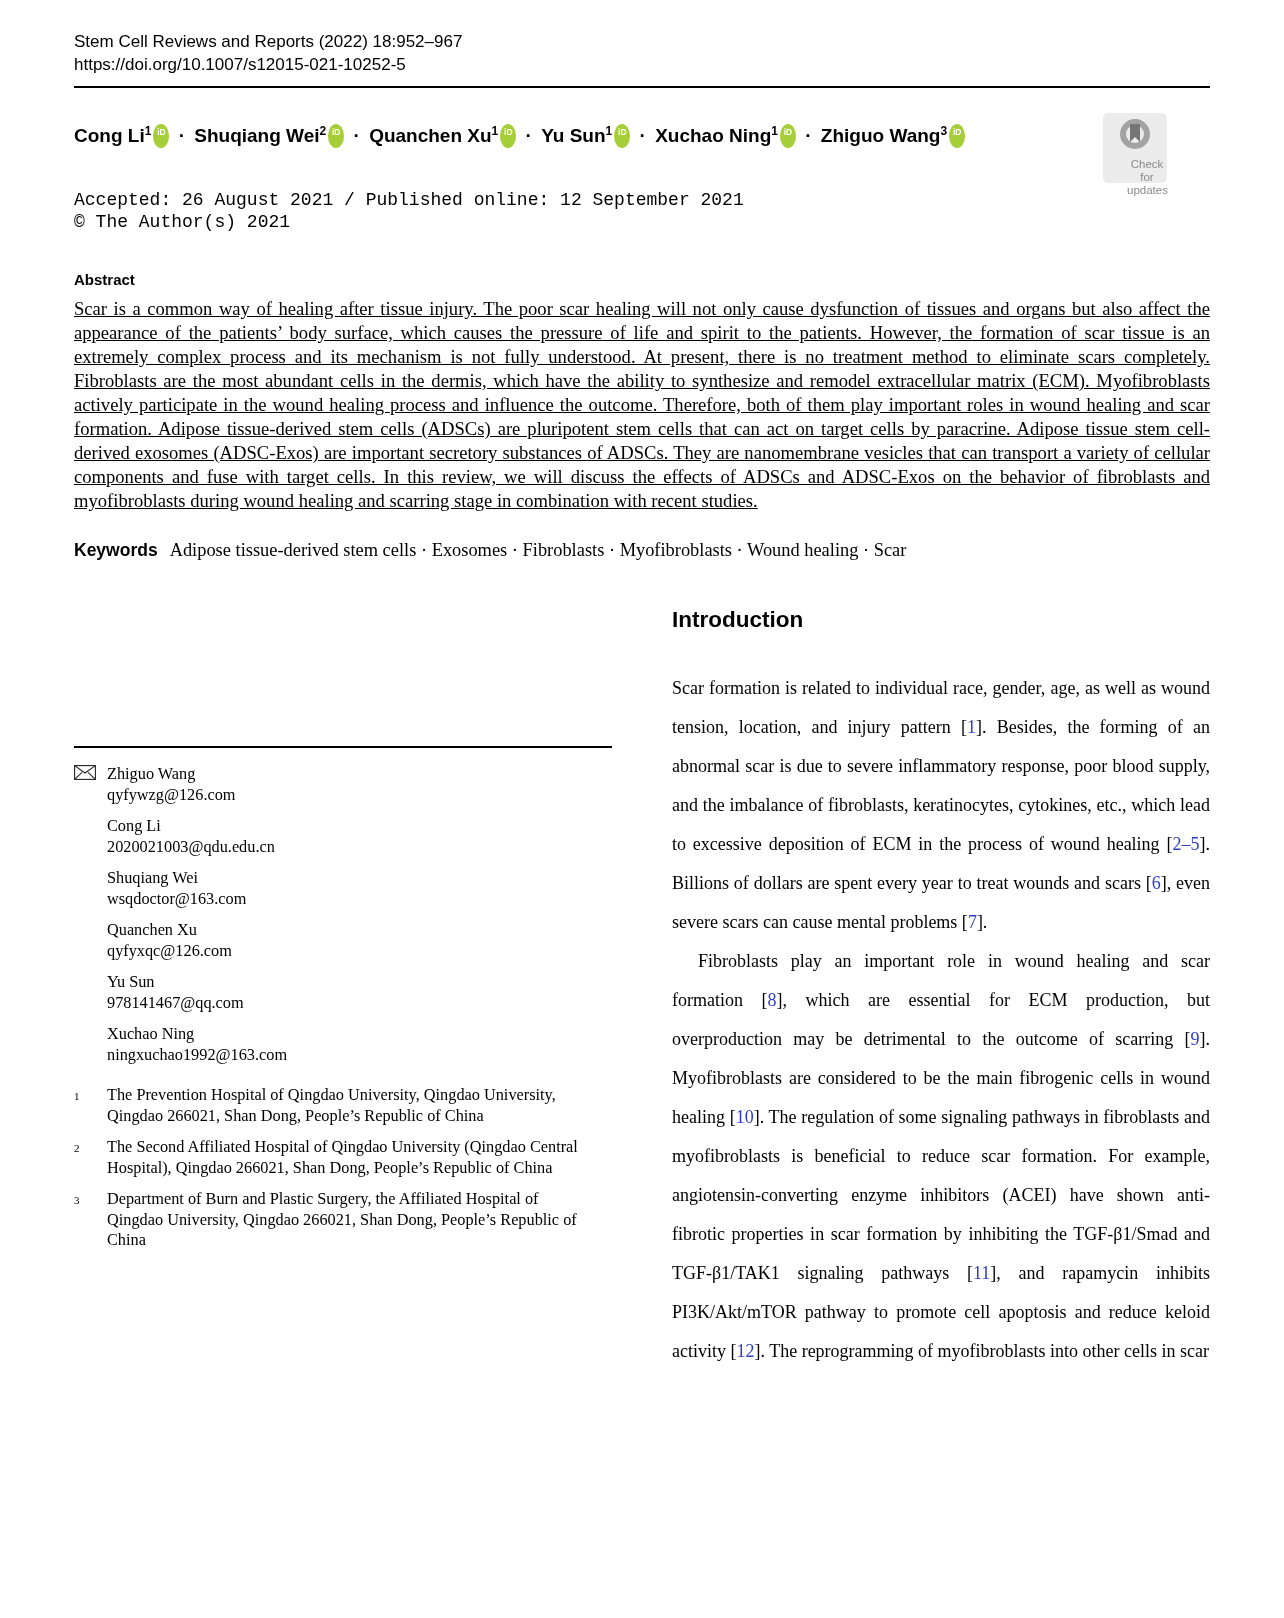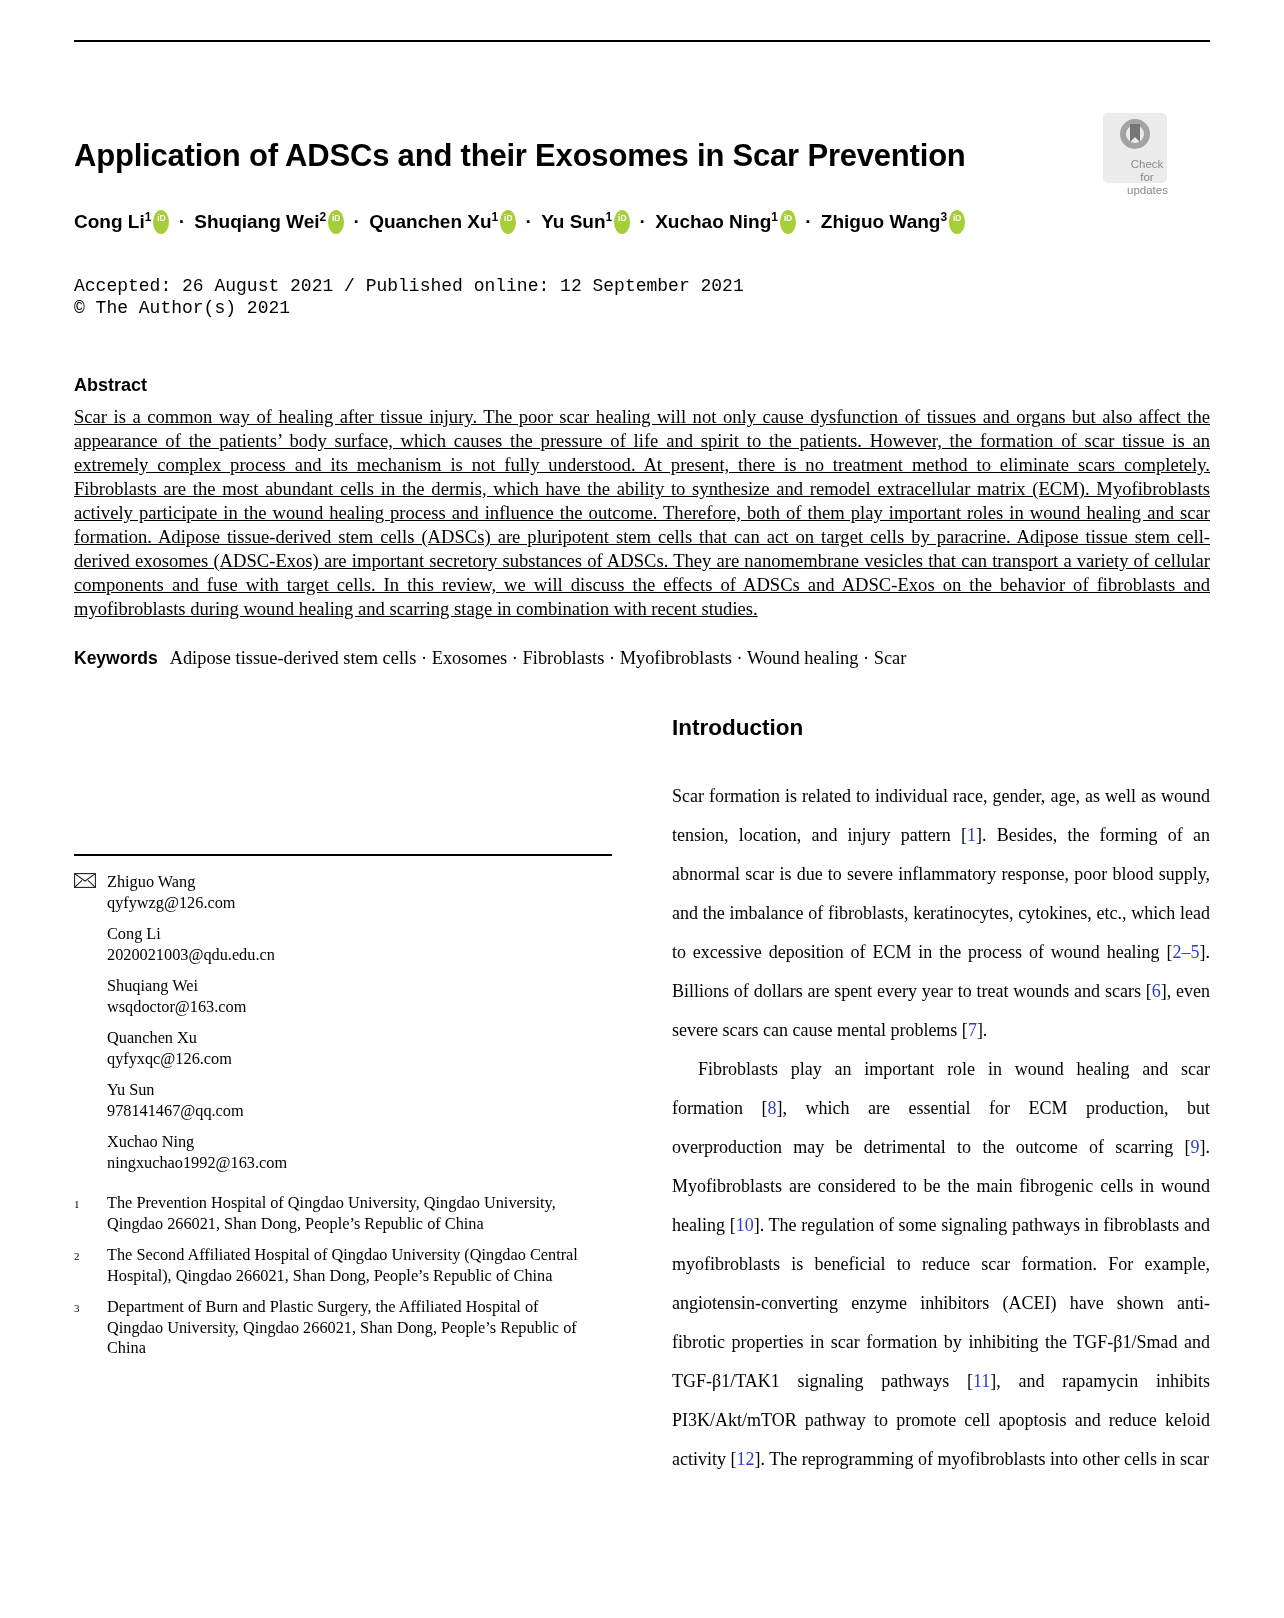--- a/index.html
+++ b/index.html
@@ -56,23 +56,23 @@
   }
 
   .dates {
     margin-top:41px;
     font-family:Liberation Mono, monospace;
     font-size:18px; line-height:22px;
   }
 
   
   h2.abstract-h {
-    margin-top:56px;
-    font-family:"Liberation Sans", sans-serif;
-    font-size:18px; font-weight:700;
+    margin-top:38px;
+    font-family:"Liberation Sans", sans-serif;
+    font-size:15px; font-weight:700;
   }
   p.abstract-body {
     margin-top:9px;
     font-size:18.6px; line-height:24px;
     text-align:justify;
     text-decoration:underline;
   }
   p.keywords { margin-top:27px; font-size:18.4px; }
   .kw-label {
     font-family:"Liberation Sans", sans-serif;
@@ -107,34 +107,37 @@
     text-align:justify;
   }
   .intro-paras p.indent { text-indent:26px; }
   .ref { color:#2c3ec9; cursor:pointer; }
 </style>
 </head>
 <body>
 
 <div class="page">
 
+  <div class="header">
+    <div>Stem Cell Reviews and Reports (2022) 18:952–967</div>
+    <div>https://doi.org/10.1007/s12015-021-10252-5</div>
+  </div>
   <div class="top-rule"></div>
 
   <div class="update-badge">
     <svg width="36" height="36" viewBox="0 0 36 36">
       <circle cx="18" cy="16" r="12" fill="none" stroke="#a3a3a3" stroke-width="6"></circle>
       <path d="M13 6 h10 v18 l-5 -5 l-5 5 z" fill="#757575"></path>
     </svg>
     <div class="badge-text">
       <div>Check for</div>
       <div>updates</div>
     </div>
   </div>
 
-  <h1 class="title">Application of ADSCs and their Exosomes in Scar Prevention</h1>
 
   <div class="authors" id="authors"><span><span>Cong Li</span><sup>1</sup><span class="orcid">iD</span></span><span class="author-sep"> · </span><span><span>Shuqiang Wei</span><sup>2</sup><span class="orcid">iD</span></span><span class="author-sep"> · </span><span><span>Quanchen Xu</span><sup>1</sup><span class="orcid">iD</span></span><span class="author-sep"> · </span><span><span>Yu Sun</span><sup>1</sup><span class="orcid">iD</span></span><span class="author-sep"> · </span><span><span>Xuchao Ning</span><sup>1</sup><span class="orcid">iD</span></span><span class="author-sep"> · </span><span><span>Zhiguo Wang</span><sup>3</sup><span class="orcid">iD</span></span></div>
 
   <div class="dates">
     <div>Accepted: 26 August 2021 / Published online: 12 September 2021</div>
     <div>© The Author(s) 2021</div>
   </div>
 
   <h2 class="abstract-h">Abstract</h2>
   <p class="abstract-body">Scar is a common way of healing after tissue injury. The poor scar healing will not only cause dysfunction of tissues and organs but also affect the appearance of the patients’ body surface, which causes the pressure of life and spirit to the patients. However, the formation of scar tissue is an extremely complex process and its mechanism is not fully understood. At present, there is no treatment method to eliminate scars completely. Fibroblasts are the most abundant cells in the dermis, which have the ability to synthesize and remodel extracellular matrix (ECM). Myofibroblasts actively participate in the wound healing process and influence the outcome. Therefore, both of them play important roles in wound healing and scar formation. Adipose tissue-derived stem cells (ADSCs) are pluripotent stem cells that can act on target cells by paracrine. Adipose tissue stem cell-derived exosomes (ADSC-Exos) are important secretory substances of ADSCs. They are nanomembrane vesicles that can transport a variety of cellular components and fuse with target cells. In this review, we will discuss the effects of ADSCs and ADSC-Exos on the behavior of fibroblasts and myofibroblasts during wound healing and scarring stage in combination with recent studies.</p>

